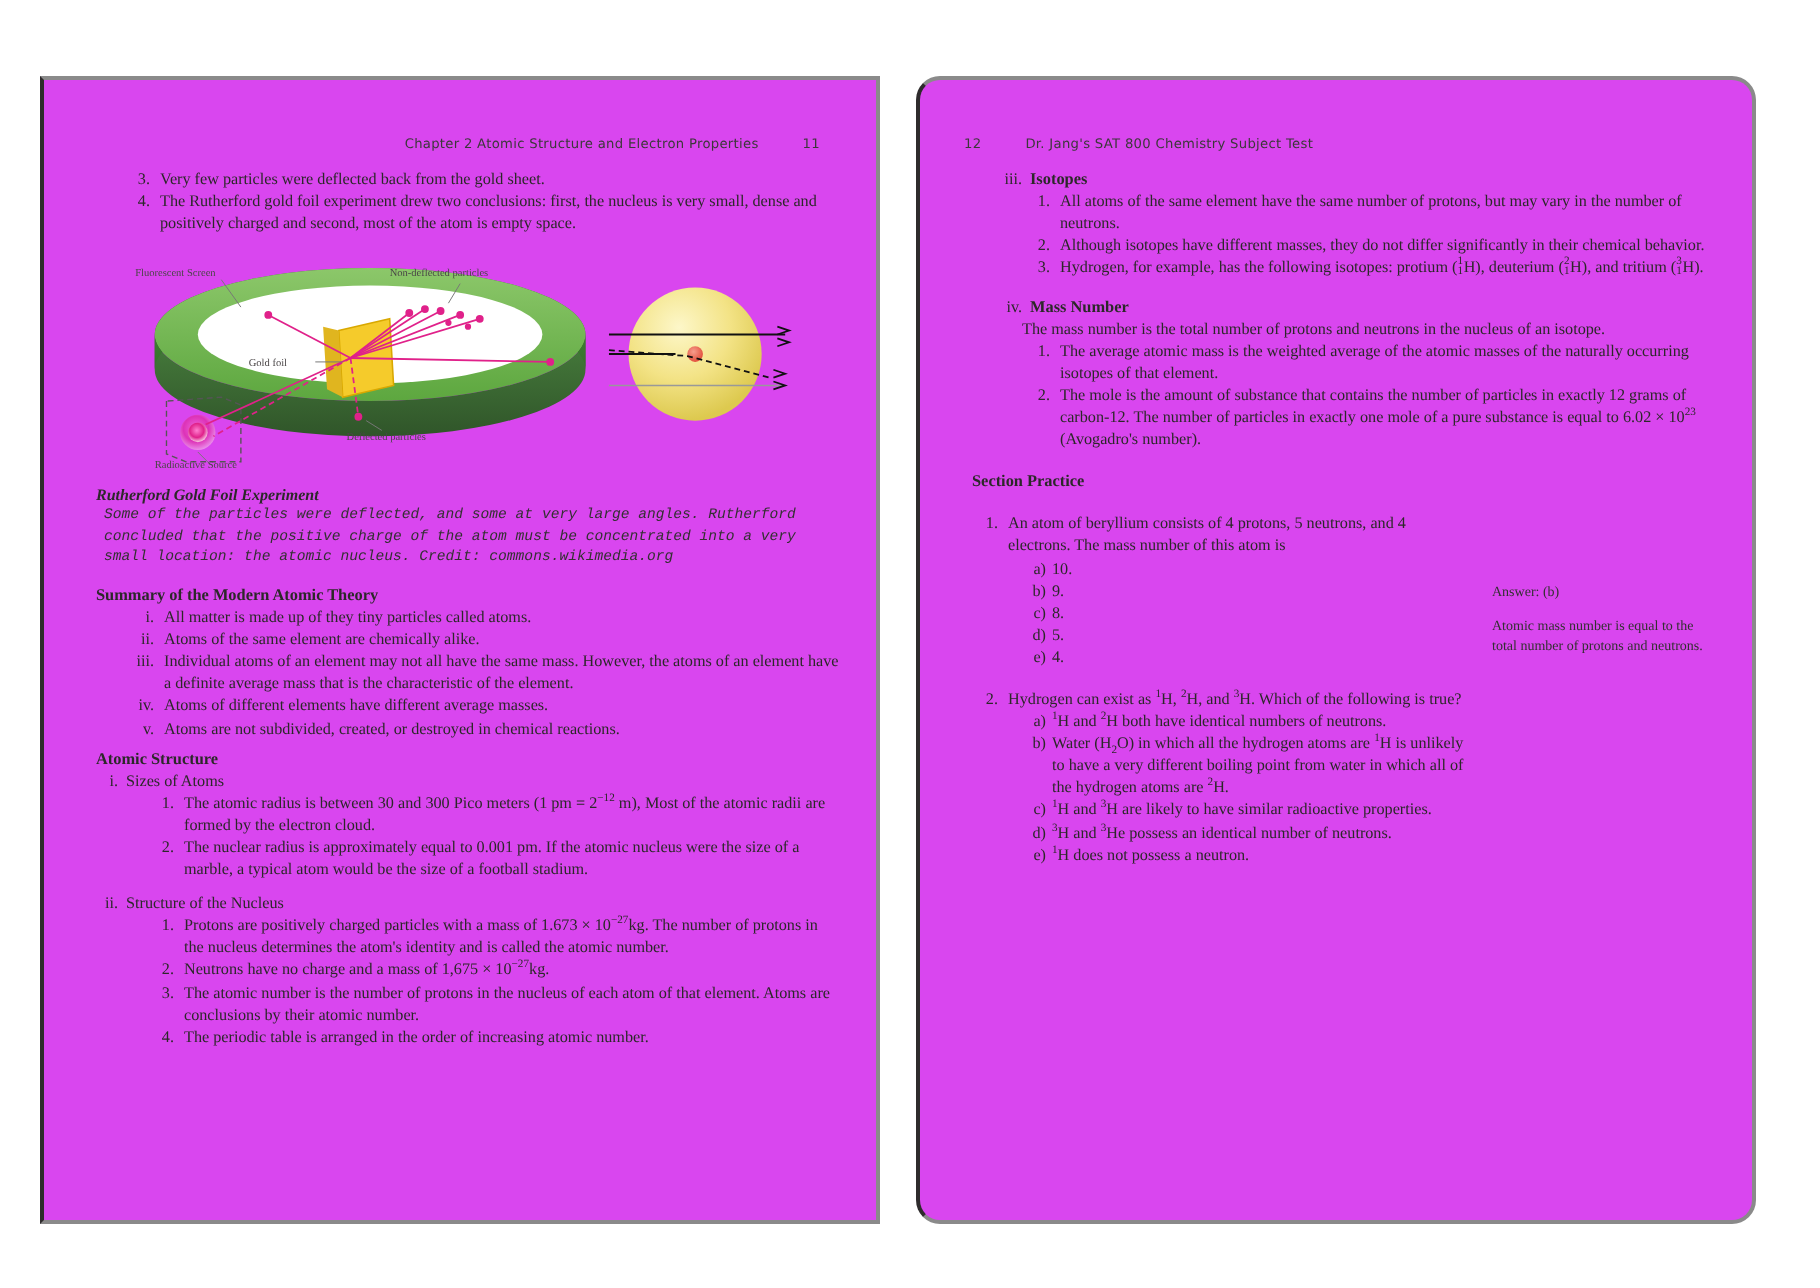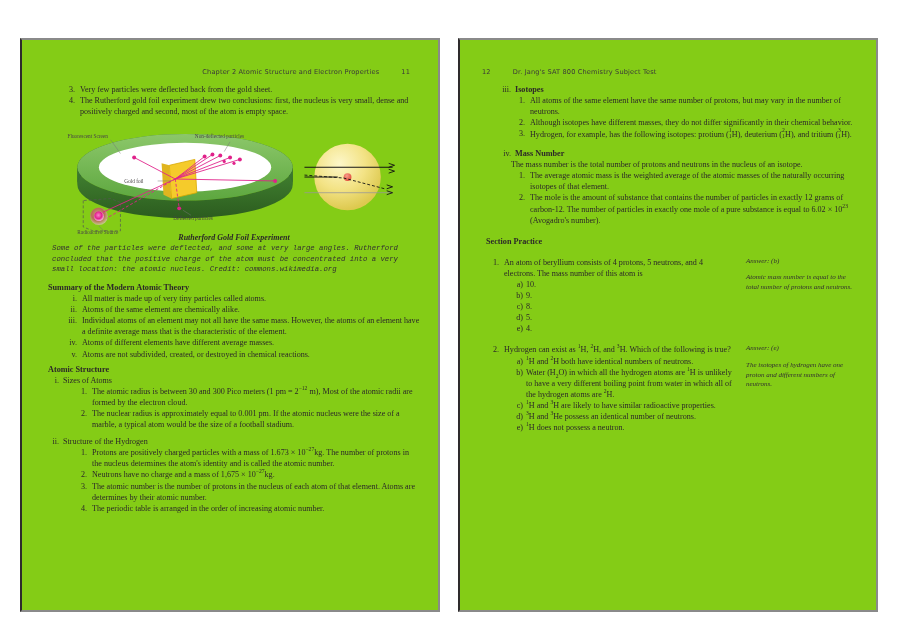--- a/index.html
+++ b/index.html
@@ -16,29 +16,29 @@
   }
   .spread {
     position: relative;
     width: 910px;
     height: 644px;
   }
   .page {
     position: absolute;
     top: 38px;
     height: 574px;
-    background: #84cc16;
+    background: #d946ef;
     border-top: 2px solid #8a8a8a;
     border-right: 2px solid #8a8a8a;
     border-bottom: 2px solid #8a8a8a;
     border-left: 2px solid #2e2b2c;
     box-sizing: border-box;
   }
   .page-left  { left: 20px;  width: 420px; }
-  .page-right { left: 458px; width: 420px; }
+  .page-right { left: 458px; width: 420px; border-radius: 12px; }
 
   .page-inner {
     position: relative;
     width: 100%;
     height: 100%;
     box-sizing: border-box;
   }
 
   
   .runhead {
@@ -118,48 +118,47 @@
   .isonum b { display: block; font-weight: normal; }
 
   
   .figwrap {
     position: relative;
     width: 100%;
     height: 108px;
     margin-top: 6px;
   }
   .figcap-title {
-    text-align: center;
     font-weight: bold;
     font-style: italic;
     font-size: 8px;
-    margin-top: 1px;
+    margin-top: 11px;
   }
   .figcap-body {
     font-style: italic;
     font-size: 7.3px;
     line-height: 10.2px;
     color: #333031;
     padding: 0 4px 0 4px;
     font-family: Liberation Mono, monospace;
   }
 
   
   .practice-q {
     display: flex;
     align-items: flex-start;
   }
   .q-main { flex: 0 0 250px; }
   .q-ans  {
     flex: 1 1 auto;
     padding-left: 10px;
-    font-style: italic;
     font-size: 7px;
     line-height: 9.6px;
     color: #333031;
+    margin-top: 36px;
   }
   .q-ans .ans-label { margin-bottom: 7px; }
   .opt { padding-left: 26px; }
 </style>
 </head>
 <body>
 
 <div class="spread">
 
   <div class="page page-left">
@@ -285,21 +284,21 @@
         <div class="figcap-title">Rutherford Gold Foil Experiment</div>
         <div class="figcap-body">Some of the particles were deflected, and some at very large angles. Rutherford concluded that the positive charge of the atom must be concentrated into a very small location: the atomic nucleus. Credit: commons.wikimedia.org</div>
 
         <div class="gap8"></div>
 
         <div>
           <div class="hd">Summary of the Modern Atomic Theory</div>
           <div class="ind1">
             <div class="row">
               <span class="mk m-rom">i.</span>
-              <span class="tx">All matter is made up of very tiny particles called atoms.</span>
+              <span class="tx">All matter is made up of they tiny particles called atoms.</span>
             </div>
             <div class="row">
               <span class="mk m-rom">ii.</span>
               <span class="tx">Atoms of the same element are chemically alike.</span>
             </div>
             <div class="row">
               <span class="mk m-rom">iii.</span>
               <span class="tx">Individual atoms of an element may not all have the same mass. However, the atoms of an element have a definite average mass that is the characteristic of the element.</span>
             </div>
             <div class="row">
@@ -330,34 +329,34 @@
             <div class="row">
               <span class="mk m-num">2.</span>
               <span class="tx">The nuclear radius is approximately equal to 0.001 pm. If the atomic nucleus were the size of a marble, a typical atom would be the size of a football stadium.</span>
             </div>
           </div>
 
           <div class="gap6"></div>
 
           <div class="row">
             <span class="mk m-rom2">ii.</span>
-            <span class="tx">Structure of the Hydrogen</span>
+            <span class="tx">Structure of the Nucleus</span>
           </div>
           <div class="ind2">
             <div class="row">
               <span class="mk m-num">1.</span>
               <span class="tx"><span>Protons are positively charged particles with a mass of 1.673  ×  10</span><sup>−27</sup><span>kg. The number of protons in the nucleus determines the atom's identity and is called the atomic number.</span></span>
             </div>
             <div class="row">
               <span class="mk m-num">2.</span>
               <span class="tx"><span>Neutrons have no charge and a mass of 1,675  ×  10</span><sup>−27</sup><span>kg.</span></span>
             </div>
             <div class="row">
               <span class="mk m-num">3.</span>
-              <span class="tx">The atomic number is the number of protons in the nucleus of each atom of that element. Atoms are determines by their atomic number.</span>
+              <span class="tx">The atomic number is the number of protons in the nucleus of each atom of that element. Atoms are conclusions by their atomic number.</span>
             </div>
             <div class="row">
               <span class="mk m-num">4.</span>
               <span class="tx">The periodic table is arranged in the order of increasing atomic number.</span>
             </div>
           </div>
         </div>
 
       </div>
     </div>
@@ -479,24 +478,20 @@
                 <div class="row">
                   <span class="mk m-let">d)</span>
                   <span class="tx"><sup>3</sup><span>H and </span><sup>3</sup><span>He possess an identical number of neutrons.</span></span>
                 </div>
                 <div class="row">
                   <span class="mk m-let">e)</span>
                   <span class="tx"><sup>1</sup><span>H does not possess a neutron.</span></span>
                 </div>
               </div>
             </div>
-            <div class="q-ans">
-              <div class="ans-label">Answer: (e)</div>
-              <div>The isotopes of hydrogen have one proton and different numbers of neutrons.</div>
-            </div>
           </div>
 
         </div>
       </div>
     </div>
   </div>
 
 </div>
 
 </body></html>

